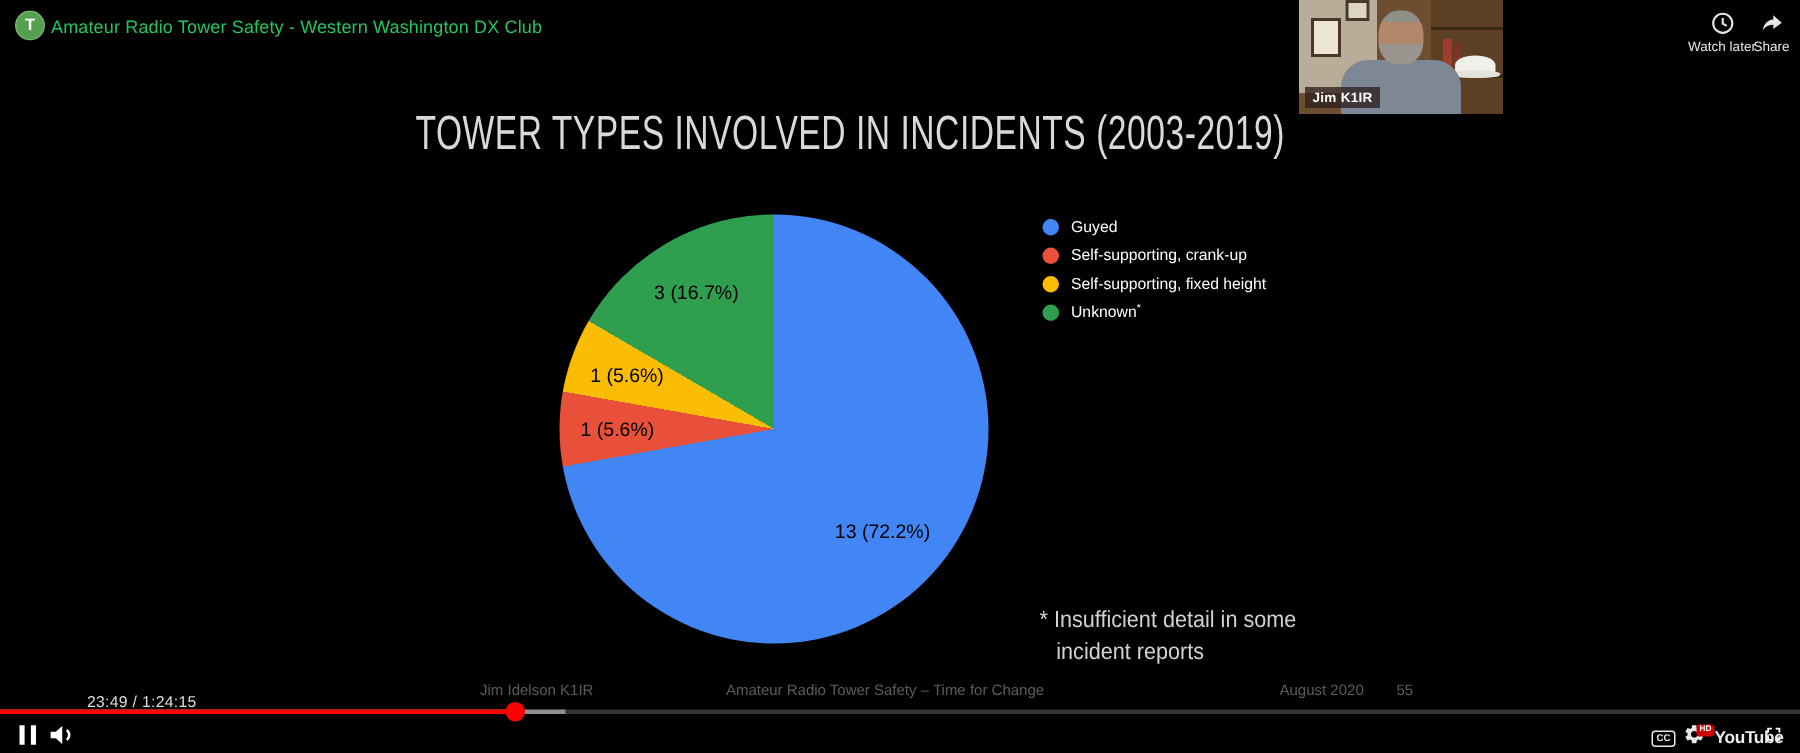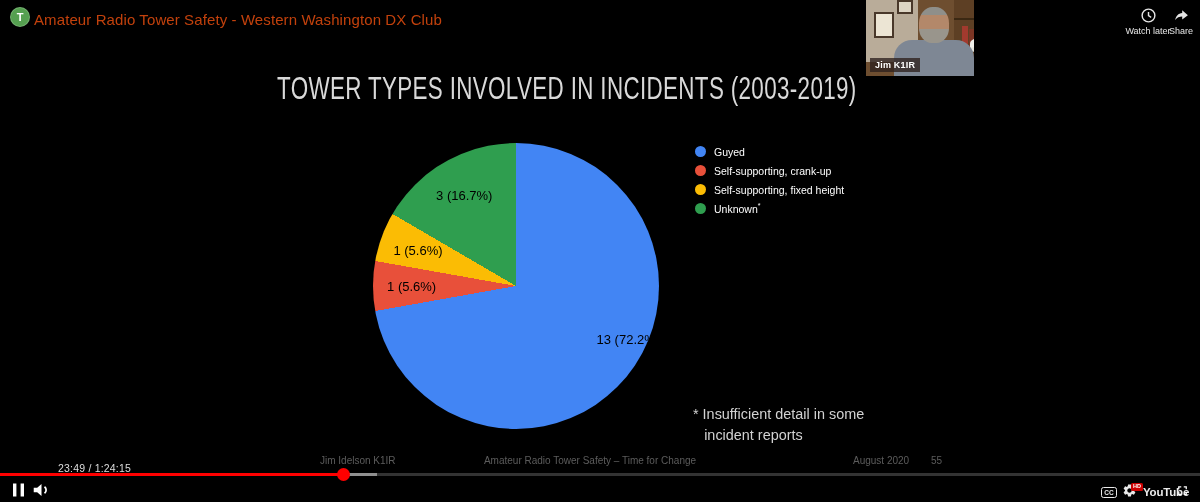--- a/index.html
+++ b/index.html
@@ -7,30 +7,30 @@
   body { font-family:"Liberation Sans", sans-serif; }
   .stage { position:relative; width:1200px; height:502px; background:#000; overflow:hidden; }
 
   
   .top-gradient { position:absolute; left:0; top:0; width:100%; height:64px;
     background:linear-gradient(rgba(0,0,0,.62), rgba(0,0,0,0)); }
   .avatar { position:absolute; left:10px; top:7px; width:20px; height:20px; border-radius:50%;
     background:#55a050; border:1px solid rgba(255,255,255,.18);
     display:flex; align-items:center; justify-content:center;
     color:#fff; font-size:11px; font-weight:bold; cursor:pointer; }
-  .video-title { position:absolute; left:34px; top:11px; color:#c2410c; font-size:15px; font-weight:500;
+  .video-title { position:absolute; left:34px; top:11px; color:#22c55e; font-size:12px; font-weight:500;
     letter-spacing:.1px; cursor:pointer; }
   .tr-action { position:absolute; top:7px; width:64px; text-align:center; color:#ddd; cursor:pointer; }
   .tr-action .ico { display:block; height:17px; }
   .tr-action .lbl { display:block; font-size:9px; margin-top:2px; color:#e6e6e6; }
   #watch-later { left:1116px; }
   #share { left:1152px; width:58px; }
 
   
-  .webcam { position:absolute; left:866px; top:0; width:108px; height:76px; overflow:hidden;
+  .webcam { position:absolute; left:866px; top:0; width:136px; height:76px; overflow:hidden;
     background:#6e4e30; }
   .wc-wall { position:absolute; left:0; top:0; width:52px; height:62px; background:#b9ac99; }
   .wc-frame-a { position:absolute; left:8px; top:12px; width:20px; height:26px; background:#ece5d4; border:2px solid #49382a; }
   .wc-frame-b { position:absolute; left:31px; top:0; width:16px; height:14px; background:#ddd5c4; border:2px solid #49382a; }
   .wc-frame-c { position:absolute; left:98px; top:2px; width:20px; height:11px; background:#3b5068; border:2px solid #c3b8a5; }
   .wc-shelf { position:absolute; left:88px; top:0; width:48px; height:76px; background:#5d3f24; }
   .wc-shelf-line1 { position:absolute; left:88px; top:18px; width:48px; height:2px; background:#3b2813; }
   .wc-shelf-line2 { position:absolute; left:88px; top:50px; width:48px; height:2px; background:#3b2813; }
   .wc-book1 { position:absolute; left:96px; top:26px; width:6px; height:22px; background:#a23a2e; }
   .wc-book2 { position:absolute; left:103px; top:29px; width:5px; height:19px; background:#7c3524; }
@@ -128,21 +128,21 @@
     <div class="wc-hat-brim"></div>
     <div class="wc-torso"></div>
     <div class="wc-head"></div>
     <div class="wc-caption">Jim K1IR</div>
   </div>
 
   <div class="slide-title">TOWER TYPES INVOLVED IN INCIDENTS (2003-2019)</div>
 
   <div class="pie-wrap">
     <div class="pie" style="background: conic-gradient(rgb(66, 133, 244) 0%, rgb(66, 133, 244) 72.2%, rgb(232, 80, 58) 72.2%, rgb(232, 80, 58) 77.8%, rgb(251, 188, 4) 77.8%, rgb(251, 188, 4) 83.4%, rgb(47, 158, 79) 83.4%, rgb(47, 158, 79) 100%);"></div>
-    <span class="pie-label" style="left: 215.342px; top: 196px; margin-left: 40px;">13 (72.2%)</span>
+    <span class="pie-label" style="left: 215.342px; top: 211px;">13 (72.2%)</span>
     <span class="pie-label" style="left: 38.61px; top: 143px;">1 (5.6%)</span>
     <span class="pie-label" style="left: 45.0056px; top: 107.023px;">1 (5.6%)</span>
     <span class="pie-label" style="left: 91.2791px; top: 52.3236px;">3 (16.7%)</span>
   </div>
 
   <div class="legend">
     <div class="legend-item">
       <span class="legend-dot" style="background: rgb(66, 133, 244);"></span>
       <span class="legend-label"><span>Guyed</span><sup></sup></span>
     </div>

